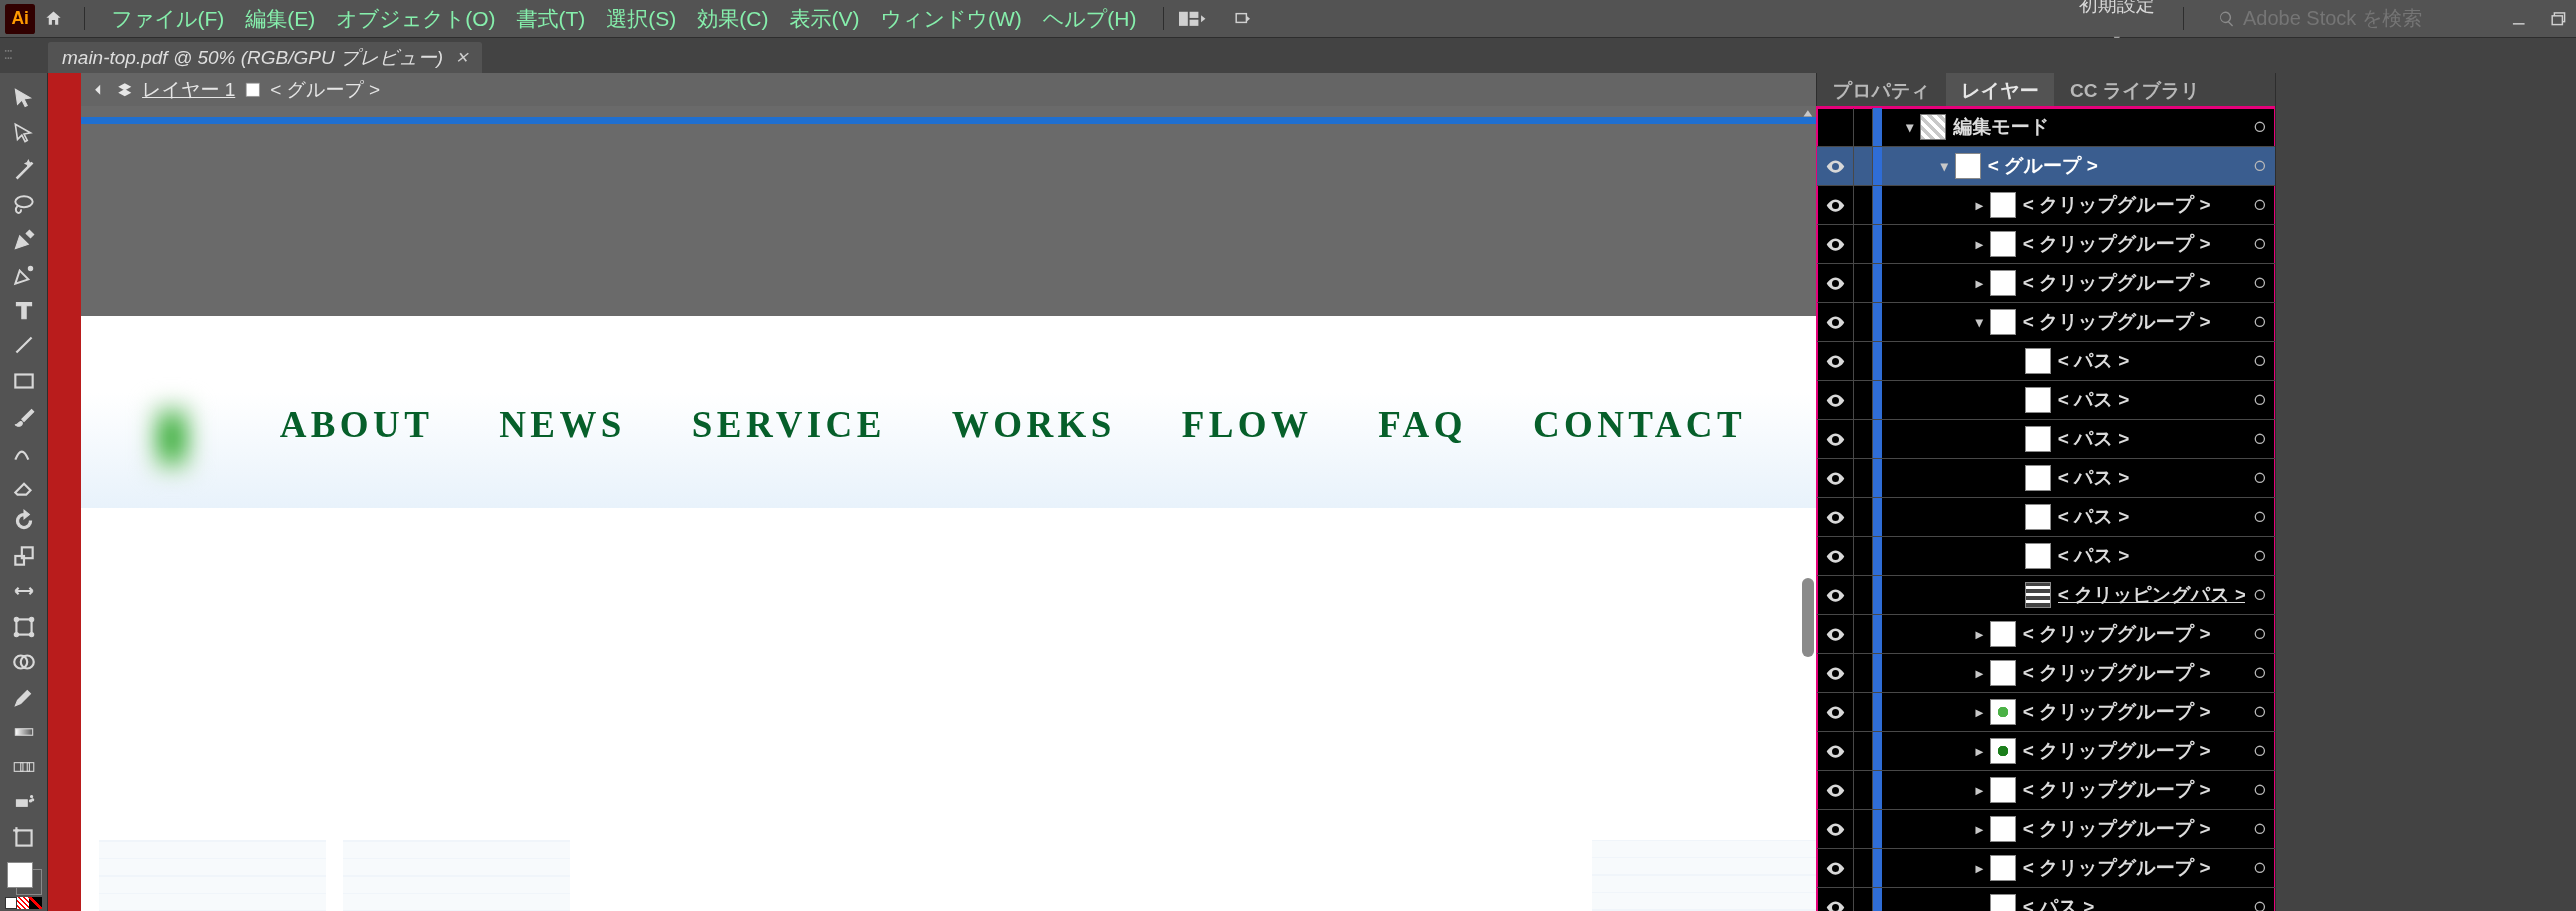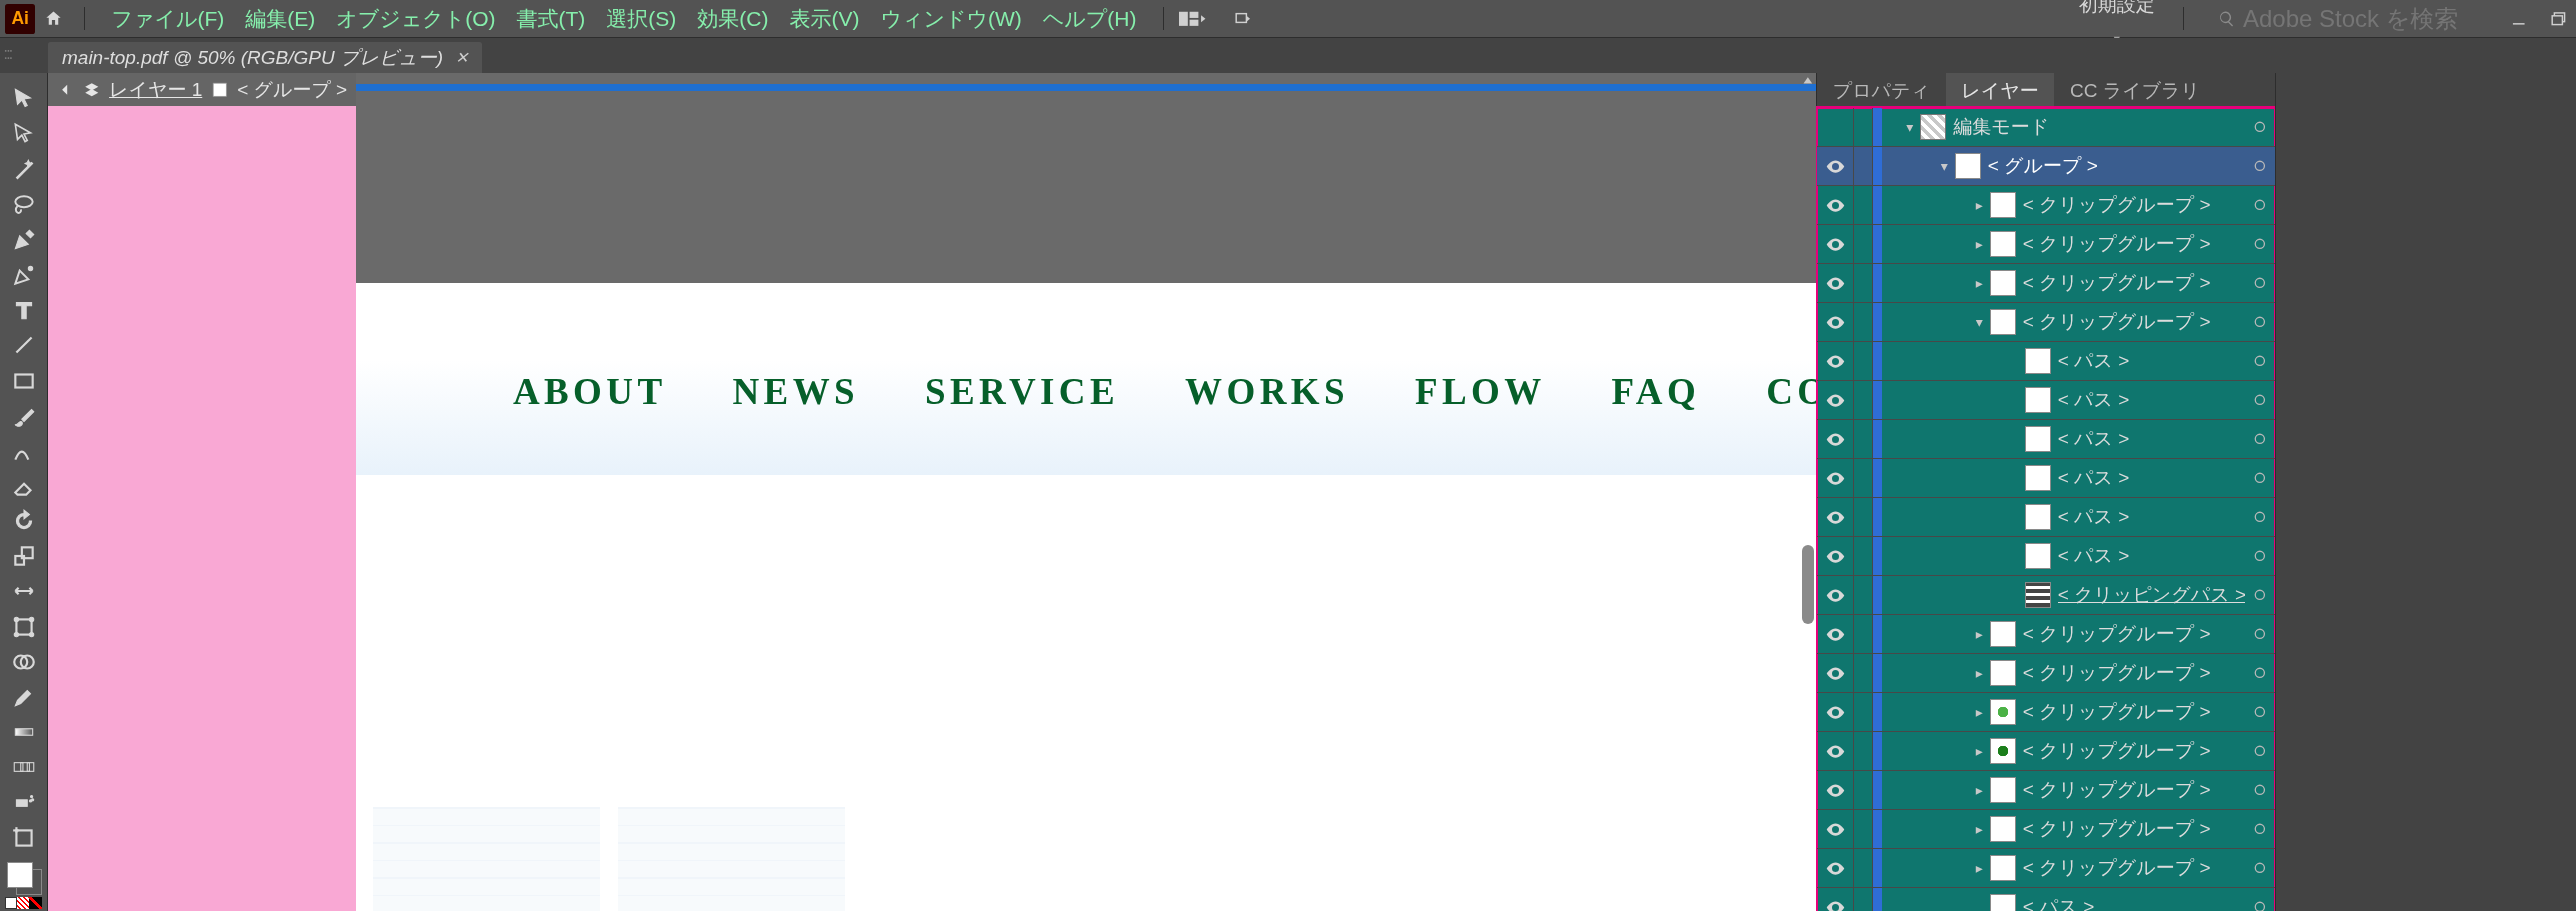--- a/index.html
+++ b/index.html
@@ -11,21 +11,21 @@
   .ai-logo { width: 30px; height: 30px; background: #310000; color: #ff9a00; font-weight: 700; font-size: 17.5px; display: flex; align-items: center; justify-content: center; border-radius: 2.6px; }
   .home-icon { width: 30px; height: 30px; color: #d8d8d8; display: flex; align-items: center; justify-content: center; }
   .home-icon svg { width: 19px; height: 19px; fill: #d8d8d8; }
   .menusep { width: 0.9px; height: 23px; background: #2d2d2d; margin: 0 12.2px; }
   .menu-item { color: #86efac; font-size: 21px; padding: 3.5px 10.5px; cursor: default; }
   .menu-right { margin-left: auto; display: flex; align-items: center; gap: 15.7px; }
   .wk-pre { font-size: 19px; color: #d8d8d8; display: flex; align-items: center; gap: 14px; flex-direction: column; }
   .wk-pre .chev { font-size: 12.2px; color: #a0a0a0; }
   .search-box { display: flex; align-items: center; gap: 7px; background: #535353; padding: 3.5px 7px; color: #8a8a8a; font-size: 19px; width: 279px; }
   .search-box svg { width: 17.5px; height: 17.5px; fill: #8a8a8a; }
-  .search-input { background: transparent; border: none; color: #8a8a8a; font-size: 24px; outline: none; width: 227px; }
+  .search-input { background: transparent; border: none; color: #8a8a8a; font-size: 20px; outline: none; width: 227px; }
   .winbtn { width: 24.5px; height: 24.5px; display: flex; align-items: center; justify-content: center; }
   .winbtn svg { width: 17.5px; height: 17.5px; fill: #d0d0d0; }
   .essentials-ic { width: 30px; height: 17.5px; }
 
   
   .tabbar { height: 35px; background: #434343; display: flex; align-items: flex-end; padding-left: 48px; }
   .doc-tab { background: #535353; color: #dedede; height: 31px; padding: 0 14px; display: flex; align-items: center; gap: 12.2px; font-size: 19px; border-top-left-radius: 2.6px; border-top-right-radius: 2.6px; font-style: italic; }
   .doc-tab .close { color: #cfcfcf; font-size: 15.7px; }
   .drag-handle { position: absolute; top: 45px; left: 3.5px; color: #7a7a7a; font-size: 15.7px; letter-spacing: -1.7px; }
 
@@ -38,42 +38,42 @@
   .swatch-fg { width: 26px; height: 26px; background: #fff; border: 1.7px solid #8a8a8a; position: absolute; top: 1.7px; left: 1.7px; }
   .swatch-bg { width: 26px; height: 26px; background: #535353; border: 1.7px solid #8a8a8a; position: absolute; bottom: 0; right: 0; }
   .mini-swatch-row { width: 37px; height: 15.7px; display: flex; margin-top: 1.7px; }
   .mini-swatch { width: 12.2px; height: 12.2px; }
   .mini-swatch:nth-child(1) { background: #fff; border: 0.9px solid #333; }
   .mini-swatch:nth-child(2) { background: repeating-linear-gradient(45deg,#fff,#fff 1.7px,#f00 1.7px,#f00 3.5px); }
   .mini-swatch:nth-child(3) { background: #000; position: relative; }
   .mini-swatch:nth-child(3)::after { content: ""; position: absolute; inset: 0; background: linear-gradient(45deg, transparent 42%, #f00 42%, #f00 58%, transparent 58%); }
 
   
-  .canvas-wrap { flex: 1; background: #f9a8d4; display: flex; flex-direction: row; min-width: 0; position: relative; }
+  .canvas-wrap { flex: 1; background: #b91c1c; display: flex; flex-direction: column; min-width: 0; position: relative; padding-left: 33px; }
   .isolation-bar { height: 33px; background: #656565; display: flex; align-items: center; gap: 8.7px; padding: 0 8.7px; font-size: 19px; color: #e6e6e6; }
   .isolation-bar svg { width: 17.5px; height: 17.5px; fill: #e6e6e6; }
   .iso-link { text-decoration: underline; }
   .canvas { flex: 1; background: #6a6a6a; position: relative; overflow: hidden; padding: 10.5px 0 0 0; }
   .canvas-border { height: 7px; background: #1f6fd0; margin: 0 0 0 0; }
   .artboard { background: #fff; position: absolute; top: 210px; left: 0; right: 0; height: 786px; }
   .artboard-fade { position: absolute; top: 0; left: 0; right: 0; height: 192px; background: linear-gradient(#fff 40%, #e8f2fb); }
   .nav-row { position: absolute; top: 87px; left: 70px; right: 70px; display: flex; align-items: flex-start; gap: 52px; }
   .logo-blur { width: 288px; height: 70px; background: radial-gradient(closest-side, #39a93b 30%, #5fc25f 60%, #cfe7cf 95%); filter: blur(10.5px); border-radius: 5.2px; }
   .nav-links { display: flex; gap: 66px; margin-left: 35px; }
   .nav-links span { color: #065f2a; font-size: 37px; font-weight: 700; letter-spacing: 4.4px; font-family: Georgia, 'Times New Roman', serif; font-variant: small-caps; }
   .bldg { position: absolute; top: 524px; width: 227px; height: 245px; background: repeating-linear-gradient(0deg, #f0f6fb 0, #f0f6fb 15.7px, #e2edf6 15.7px, #e2edf6 17.5px), repeating-linear-gradient(90deg, #f0f6fb 0, #f0f6fb 19px, #e2edf6 19px, #e2edf6 21px); opacity: .5; }
   .bldg.b1 { left: 17.5px; }
   .bldg.b2 { left: 262px; }
   .bldg.b3 { left: 1511px; height: 279px; }
   .scroll-thumb { position: absolute; right: 1.7px; top: 472px; width: 12.2px; height: 79px; background: #8a8a8a; border-radius: 6.1px; }
   .scroll-arrow { position: absolute; right: 0; top: 0; width: 15.7px; height: 15.7px; }
 
   
   .right-panels { width: 760px; display: flex; background: #434343; }
-  .layers-panel { width: 459px; background: #0f766e; display: flex; flex-direction: column; border-left: 0.9px solid #2d2d2d; }
+  .layers-panel { width: 459px; background: #000000; display: flex; flex-direction: column; border-left: 0.9px solid #2d2d2d; font-weight: bold; }
   .panel-tabs { height: 35px; display: flex; align-items: center; gap: 0; background: #434343; }
   .panel-tab { height: 100%; padding: 0 15.7px; display: flex; align-items: center; font-size: 19px; color: #b8b8b8; }
   .panel-tab.active { background: #535353; color: #e6e6e6; }
   .layer-tree { flex: 1; overflow: auto; font-size: 19px; color: #dcdcdc; }
   .layer-tree.highlighted { outline: 3.5px solid #e6007a; outline-offset: -1.7px; }
   .row { display: flex; align-items: center; height: 39px; border-bottom: 0.9px solid #484848; position: relative; }
   .row .vis { width: 37px; height: 39px; display: flex; align-items: center; justify-content: center; border-right: 0.9px solid #484848; }
   .row .vis svg { width: 21px; height: 21px; fill: #d8d8d8; }
   .row .lock { width: 19px; height: 39px; border-right: 0.9px solid #484848; }
   .row .colorstrip { width: 8.7px; height: 100%; background: #2f6dd6; }

